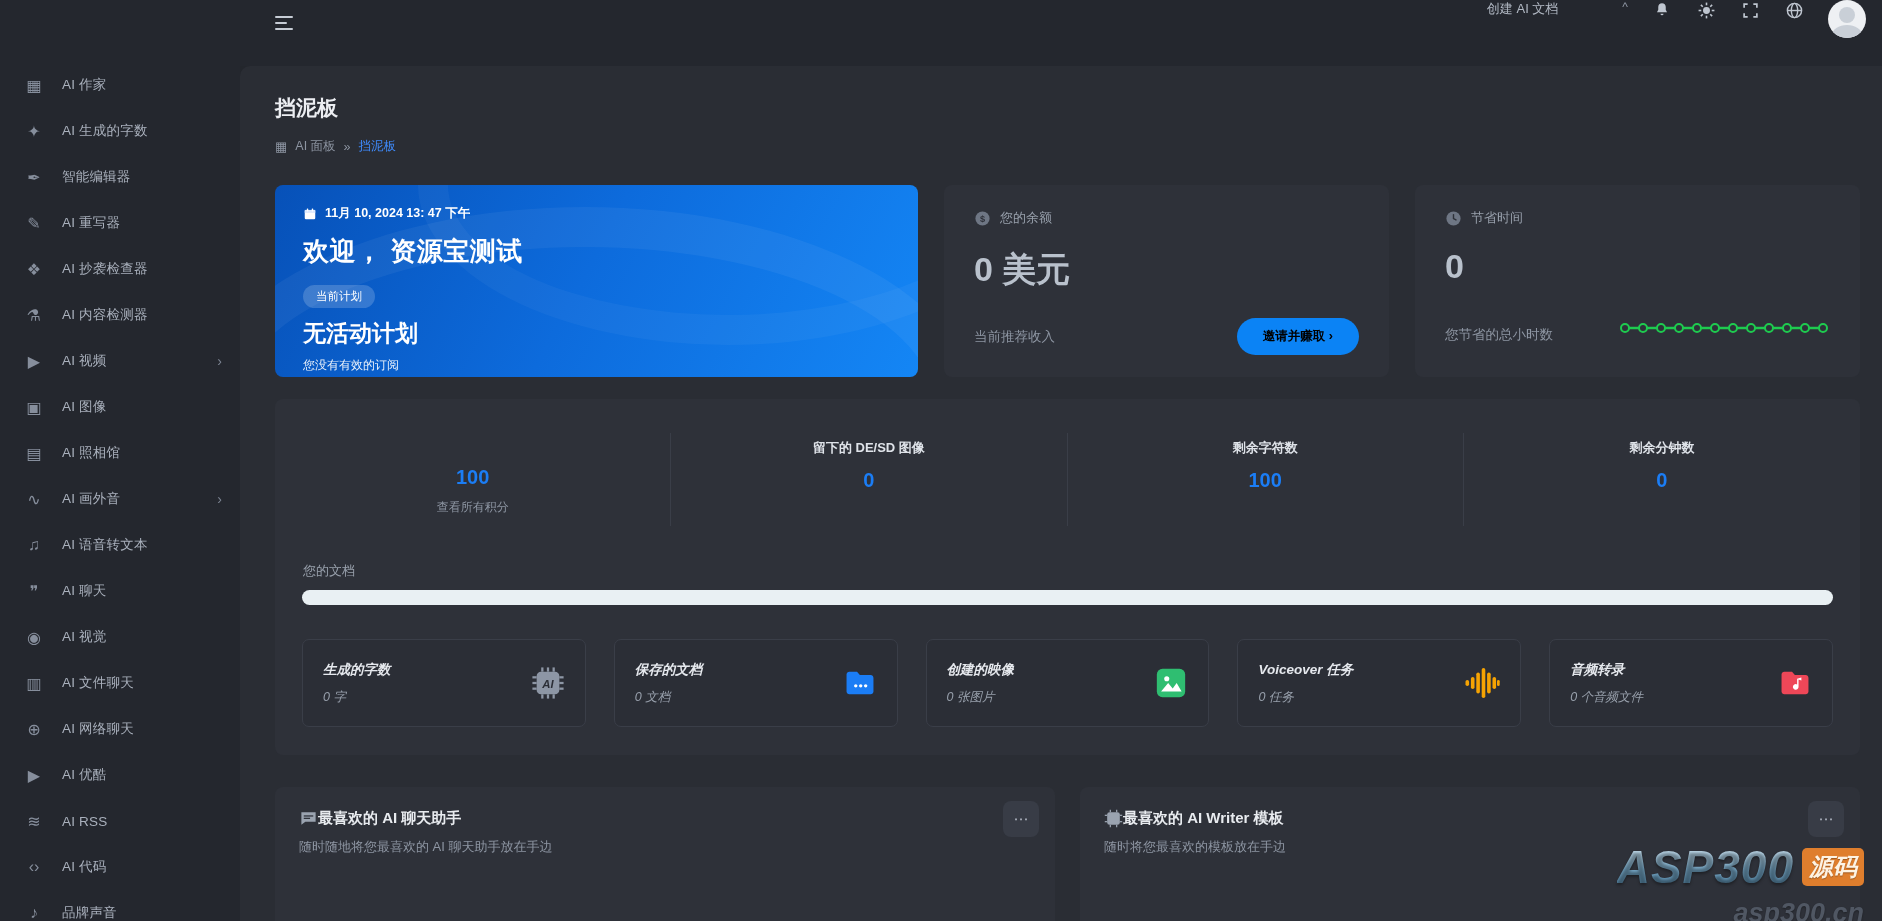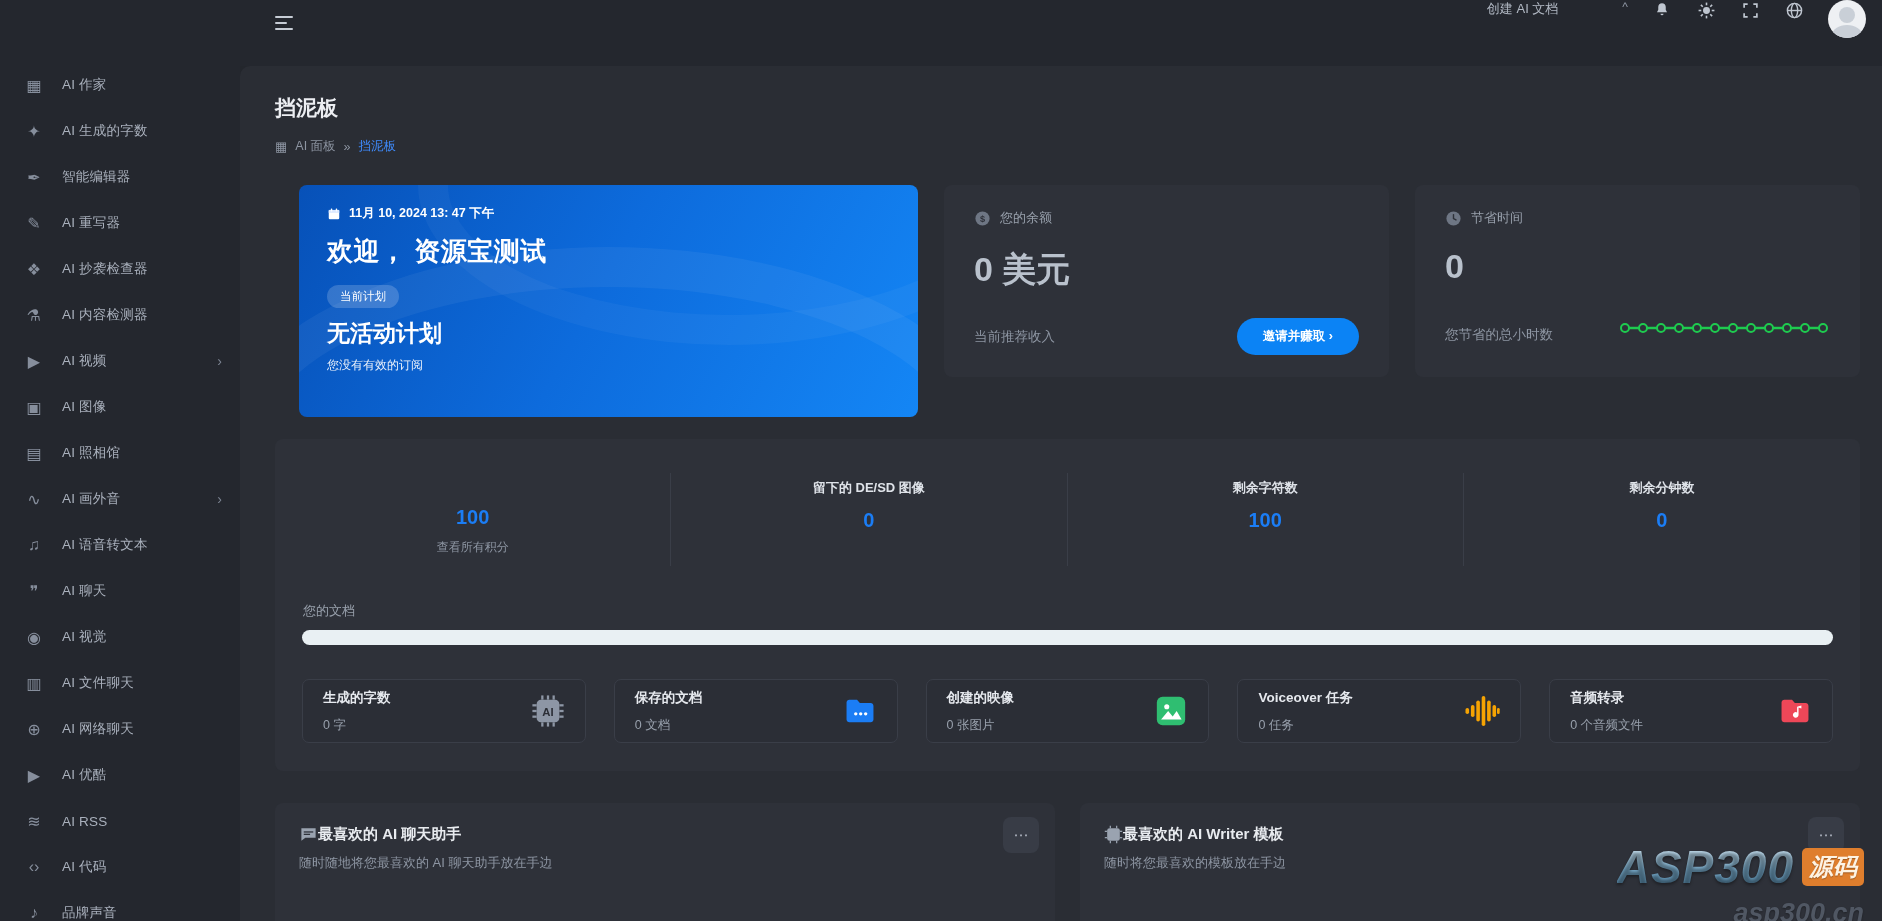--- a/index.html
+++ b/index.html
@@ -31,58 +31,58 @@
   
   .main { position:absolute; left:240px; top:66px; right:0; bottom:0; background:#2a2d34; border-radius:10px 0 0 0; padding:28px 22px 0 35px; overflow:hidden; }
   .page-title { font-size:21px; font-weight:bold; color:#eceef2; }
   .breadcrumb { display:flex; align-items:center; gap:8px; margin-top:16px; font-size:12.5px; color:#8d95a2; }
   .breadcrumb .bgrid { font-size:13px; color:#8d95a2; }
   .crumb-current { color:#3f8cff; cursor:pointer; }
 
   
   .row1 { display:grid; grid-template-columns:643px 445px 445px; gap:26px; margin-top:30px; }
   .card { background:#2e3139; border-radius:8px; position:relative; }
-  .welcome-card { height:232px; border-radius:8px; position:relative; overflow:hidden; color:#fff;
-    background:linear-gradient(118deg,#0751b8 0%,#0d6bdc 48%,#1486f5 100%); padding:20px 28px;margin-left:24px; }
+  .welcome-card { height:192px; border-radius:8px; position:relative; overflow:hidden; color:#fff;
+    background:linear-gradient(118deg,#0751b8 0%,#0d6bdc 48%,#1486f5 100%); padding:20px 28px; }
   .welcome-card::before { content:""; position:absolute; left:-80px; bottom:-230px; width:700px; height:320px;
     border-radius:50%; border:40px solid rgba(255,255,255,.05); }
   .welcome-card::after { content:""; position:absolute; right:-120px; top:-160px; width:560px; height:260px;
     border-radius:50%; border:30px solid rgba(255,255,255,.04); }
   .wc-date { display:flex; align-items:center; gap:8px; font-size:12.5px; font-weight:bold; }
   .wc-title { font-size:26px; font-weight:bold; margin-top:12px; letter-spacing:.5px; }
   .wc-badge { display:inline-block; background:rgba(255,255,255,.18); border-radius:999px; padding:4px 13px;
     font-size:11.5px; margin-top:16px; }
   .wc-plan { font-size:23px; font-weight:bold; margin-top:10px; }
   .wc-note { font-size:12px; margin-top:8px; opacity:.92; }
   .wc-right { position:absolute; right:30px; top:86px; width:176px; text-align:center; z-index:2; }
   .wc-price { font-size:22px; font-weight:bold; }
   .wc-btn { display:inline-block; margin-top:16px; border:1.6px solid #fff; border-radius:999px; padding:8px 20px;
     font-size:12.5px; font-weight:bold; color:#fff; cursor:pointer; background:transparent; }
 
   .stat-card { height:192px; padding:24px 30px; }
   .sc-head { display:flex; align-items:center; gap:9px; font-size:13px; color:#98a0ac; }
   .sc-amount { font-size:34px; font-weight:bold; color:#b9c1cc; margin-top:20px; }
   .sc-bottom { position:absolute; left:30px; right:30px; bottom:22px; display:flex; align-items:center; justify-content:space-between; }
   .sc-note { font-size:13.5px; color:#8d95a2; }
-  .btn-blue { background:#0b83f5; color:#ffffff; border:none; border-radius:999px; padding:10px 26px;
+  .btn-blue { background:#0b83f5; color:#000000; border:none; border-radius:999px; padding:10px 26px;
     font-size:12.5px; font-weight:bold; cursor:pointer; }
 
   
   .container-card { margin-top:22px; background:#2e3139; border-radius:8px; padding-bottom:28px; }
   .stats-row { display:grid; grid-template-columns:repeat(4,1fr); padding:34px 0 22px; }
   .stat-col { text-align:center; border-right:1px solid #3a3e48; padding:6px 0 10px; }
   .stat-col:last-child { border-right:none; }
   .stat-label { font-size:13px; font-weight:bold; color:#dfe3e9; }
   .stat-value { font-size:20px; font-weight:bold; color:#1b7df5; margin-top:12px; }
   .stat-link { font-size:12px; color:#8d95a2; margin-top:10px; cursor:pointer; }
   .docs-label { font-size:13px; color:#98a0ac; margin:14px 28px 0; }
   .progress { height:15px; background:#e9f0f3; border-radius:10px; margin:10px 27px 0; }
   .mini-row { display:grid; grid-template-columns:repeat(5,1fr); gap:28px; margin:34px 27px 0; }
-  .mini-card { border:1px solid #3a3e48; background:#2b2e36; border-radius:7px; height:64px;
-    display:flex; align-items:center; justify-content:space-between; padding:0 20px; }
+  .mini-card { border:1px solid #3a3e48; background:#2b2e36; border-radius:7px; height:88px;
+    display:flex; align-items:center; justify-content:space-between; padding:0 20px;font-style:italic; }
   .mc-title { font-size:13.5px; font-weight:bold; color:#e6e9ee; }
   .mc-value { font-size:12.5px; color:#98a0ac; margin-top:10px; }
 
   
   .row3 { display:grid; grid-template-columns:1fr 1fr; gap:25px; margin-top:32px; }
   .panel { background:#2e3139; border-radius:8px; height:220px; padding:22px 24px; position:relative; }
   .panel-head { display:flex; align-items:center; gap:0; }
   .panel-title { font-size:15px; font-weight:bold; color:#e8ebef; }
   .panel-sub { font-size:13px; color:#8d95a2; margin-top:10px; }
   .dots-btn { position:absolute; right:16px; top:14px; width:36px; height:36px; border-radius:8px; background:#383c46;

